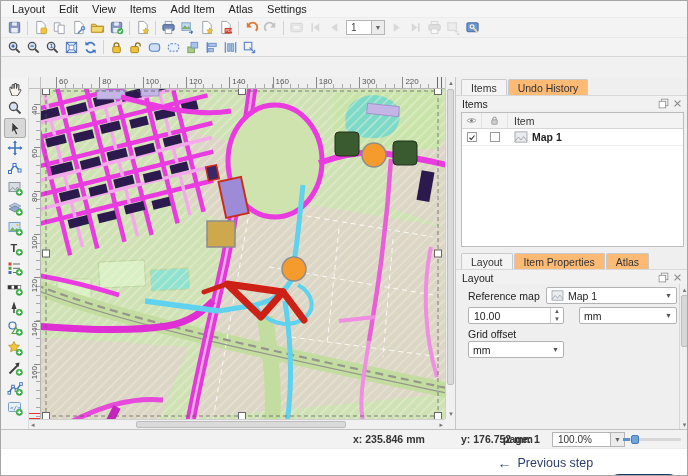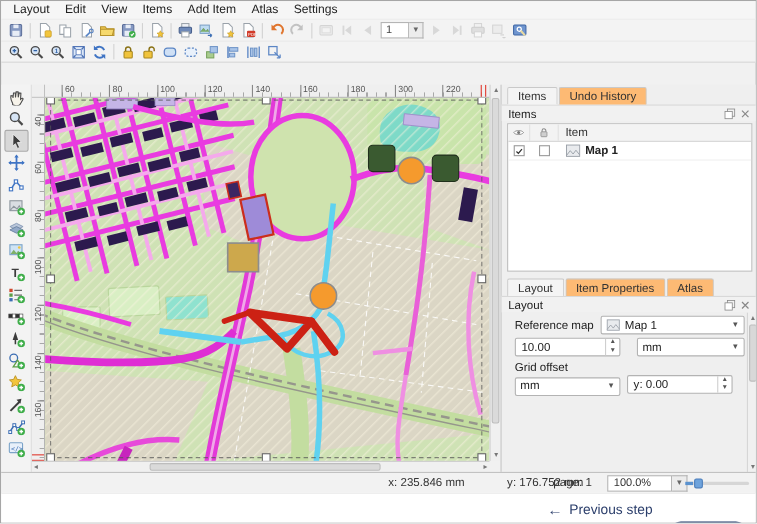--- a/index.html
+++ b/index.html
@@ -81,21 +81,21 @@
   .spin .val{flex:1;font-size:10.5px;padding:2px 0 0 5px;}
   .spin .btns{width:13px;border-left:1px solid #cfcfcf;display:flex;flex-direction:column;}
   .spin .btns span{flex:1;font-size:6px;line-height:7px;text-align:center;color:#555;}
   .flabel-sm{font-size:10.5px;color:#222;margin:4px 12px 1px;}
   .offset-grid{display:grid;grid-template-columns:96px 1fr;column-gap:6px;row-gap:3px;margin:0 12px;align-items:center;}
   #panel-scroll{position:absolute;right:0;top:0;width:10px;height:146px;background:#f0f0f0;border-left:1px solid #d6d6d6;font-size:7px;color:#777;}
   #panel-scroll .thumb{position:absolute;left:1px;top:11px;width:7px;height:52px;background:#d8d8d8;border:1px solid #bdbdbd;border-radius:2px;}
   #panel-scroll .arr{position:absolute;left:0;width:9px;text-align:center;line-height:9px;}
   
   #status{position:absolute;left:0;top:428px;width:688px;height:19px;background:#f2f2f2;border-top:1px solid #c2c2c2;font-size:10.5px;color:#333;}
-  #status .slabel{position:absolute;top:3px;}
+  #status .slabel{position:absolute;top:3px;font-weight:bold;}
   #zoom-combo{position:absolute;left:551px;top:2px;width:73px;height:15px;display:flex;}
   #zoom-combo .val{flex:1;background:#fff;border:1px solid #b5b5b5;font-size:10px;padding:1px 0 0 5px;}
   #zoom-combo .dd{width:14px;border:1px solid #b5b5b5;border-left:none;background:#ececec;font-size:7px;color:#666;text-align:center;line-height:13px;}
   #zoom-slider{position:absolute;left:622px;top:8px;width:58px;height:3px;background:#d6d6d6;border-radius:2px;}
   #zoom-slider .fill{position:absolute;left:0;top:0;width:7px;height:3px;background:#5a92cf;}
   #zoom-slider .knob{position:absolute;left:8px;top:-3px;width:8px;height:9px;background:#6ea3dc;border:1px solid #4a7dbb;border-radius:2px;}
   
   #footer{position:absolute;left:0;top:447px;width:688px;height:29px;background:#fff;border-top:1px solid #ededed;display:flex;align-items:center;justify-content:flex-end;gap:16px;padding-right:10px;}
   #prev-step{display:flex;align-items:center;gap:6px;color:#2b3e6b;font-size:12.5px;}
   #prev-step .arr{font-size:14px;font-weight:bold;}
@@ -763,27 +763,20 @@
           <span>mm</span>
           <span class="arrow">▼</span>
         </span>
       </div>
       <div class="flabel-sm">Grid offset</div>
       <div class="offset-grid">
         <span class="combo" style="grid-row:1/3;">
           <span>mm</span>
           <span class="arrow">▼</span>
         </span>
-        <span class="spin">
-          <span class="val">y: 0.00</span>
-          <span class="btns">
-              <span>▲</span>
-              <span>▼</span>
-            </span>
-        </span>
       </div>
 
       <div id="panel-scroll">
         <span class="arr" style="top:1px;">▴</span>
         <div class="thumb"></div>
         <span class="arr" style="bottom:1px;">▾</span>
       </div>
     </div>
   </div>
 

